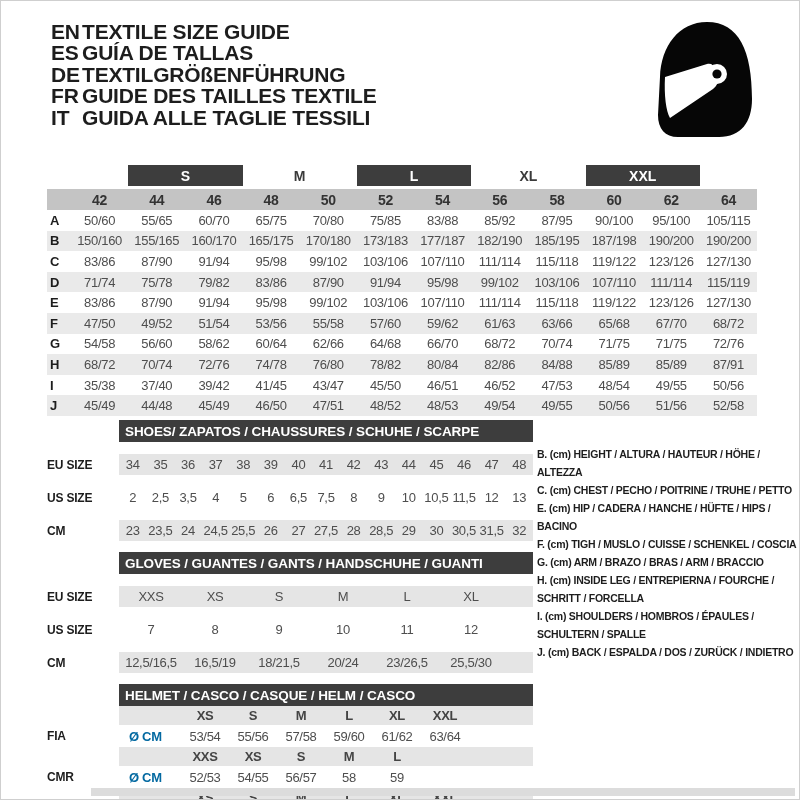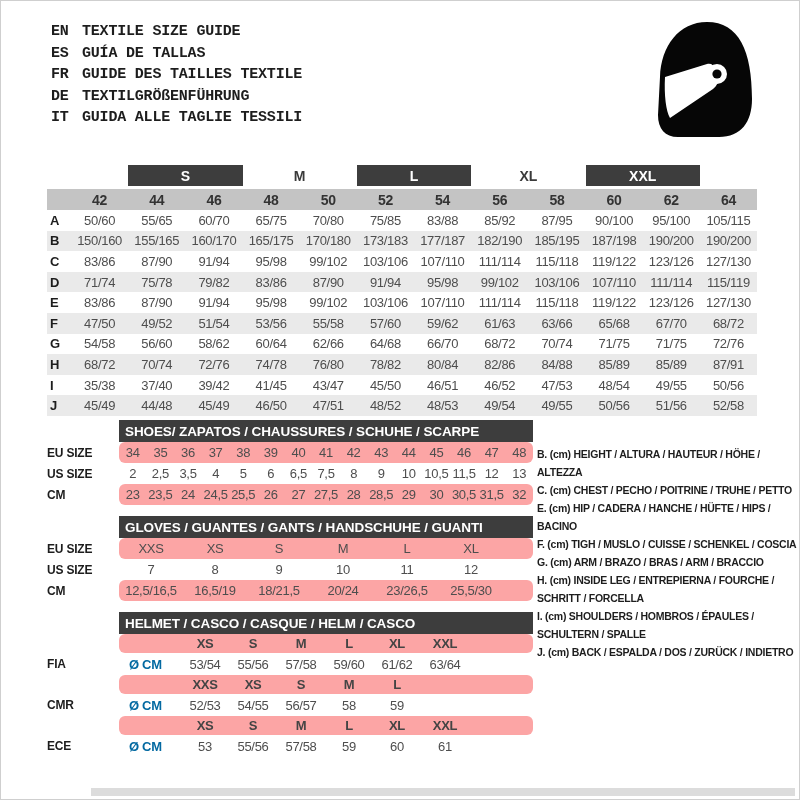--- a/index.html
+++ b/index.html
@@ -3,21 +3,21 @@
 <meta charset="utf-8">
 <style>
   html,body{margin:0;padding:0;background:#fff;}
   .page{
     position:relative;width:800px;height:800px;background:#fff;
     border:1px solid #cfcfcf;box-sizing:border-box;overflow:hidden;
     font-family:"Liberation Sans",sans-serif;color:#1d1d1d;
   }
   
   .lang-block{position:absolute;left:50px;top:20px;}
-  .lang-row{display:flex;height:21.5px;align-items:center;font-weight:bold;font-size:15px;letter-spacing:-0.2px;font-family:Liberation Mono, monospace;}
+  .lang-row{display:flex;height:21.5px;align-items:center;font-weight:bold;font-size:21px;letter-spacing:-0.2px;}
   .lang-code{width:31px;}
   .helmet-icon{position:absolute;left:652px;top:18px;}
   
   .textile{position:absolute;left:46px;top:164px;width:710px;}
   .t-grid{display:grid;grid-template-columns:24px repeat(12,1fr);}
   .group-row{height:24px;}
   .group-cell{display:flex;align-items:center;justify-content:center;font-weight:bold;font-size:14px;height:21px;color:#3a3a3a;}
   .group-cell.boxed{background:#3d3d3d;color:#fff;}
   .sizes-row{background:#c4c4c4;height:21px;}
   .sizes-row .cell{font-weight:bold;color:#333;font-size:14px;}
@@ -25,22 +25,22 @@
   .t-row.stripe{background:#eaeaea;}
   .cell{display:flex;align-items:center;justify-content:center;font-size:13px;color:#4e4e4e;letter-spacing:-0.3px;white-space:nowrap;}
   .letter-cell{justify-content:flex-start;padding-left:3px;font-weight:bold;color:#1d1d1d;font-size:13px;}
   
   .bottom-left{position:absolute;left:46px;top:419px;width:486px;}
   .b-row{display:flex;}
   .b-label{width:72px;display:flex;align-items:center;font-weight:bold;font-size:12px;letter-spacing:-0.2px;color:#1d1d1d;}
   .b-content{flex:1;display:grid;align-items:center;}
   .bar{display:flex;align-items:center;height:22px;background:#3d3d3d;color:#fff;
        font-weight:bold;font-size:13.5px;padding-left:6px;letter-spacing:-0.1px;}
-  .stripe-bg{background:#fca5a5;border-radius:6px;}
-  .sub-row{height:21px;}
+  .stripe-bg{background:#e5e5e5;}
+  .sub-row{height:21px;margin-top:12px;}
   .shoes-grid{grid-template-columns:repeat(15,1fr);}
   .gloves-grid{grid-template-columns:repeat(6,64px) 1fr;}
   .helmet-grid{grid-template-columns:62px repeat(6,48px) 1fr;}
   .section{margin-top:11px;}
   .section:first-child{margin-top:0;}
   .helmet-size-row{height:19px;}
   .helmet-data-row{height:22px;}
   .unit-cell{justify-content:flex-start;padding-left:10px;font-weight:bold;color:#0369a1;font-size:13px;}
   .size-head{font-weight:bold;color:#444;}
   
@@ -57,26 +57,26 @@
   <div class="lang-block">
       <div class="lang-row">
         <span class="lang-code">EN</span>
         <span class="lang-label">TEXTILE SIZE GUIDE</span>
       </div>
       <div class="lang-row">
         <span class="lang-code">ES</span>
         <span class="lang-label">GUÍA DE TALLAS</span>
       </div>
       <div class="lang-row">
+        <span class="lang-code">DE</span>
+        <span class="lang-label">TEXTILGRÖßENFÜHRUNG</span>
+      </div>
+      <div class="lang-row">
         <span class="lang-code">FR</span>
         <span class="lang-label">GUIDE DES TAILLES TEXTILE</span>
-      </div>
-      <div class="lang-row">
-        <span class="lang-code">DE</span>
-        <span class="lang-label">TEXTILGRÖßENFÜHRUNG</span>
       </div>
       <div class="lang-row">
         <span class="lang-code">IT</span>
         <span class="lang-label">GUIDA ALLE TAGLIE TESSILI</span>
       </div>
     </div>
 
   <div class="helmet-icon">
     <svg width="104" height="122" viewBox="0 0 104 122">
       <path d="M54 3 C26 3 8 27 7 58 L5 96 C5 110 12 118 25 118 L66 118 C88 118 99 103 99 80 C99 32 86 3 54 3 Z" fill="#060606"></path>

